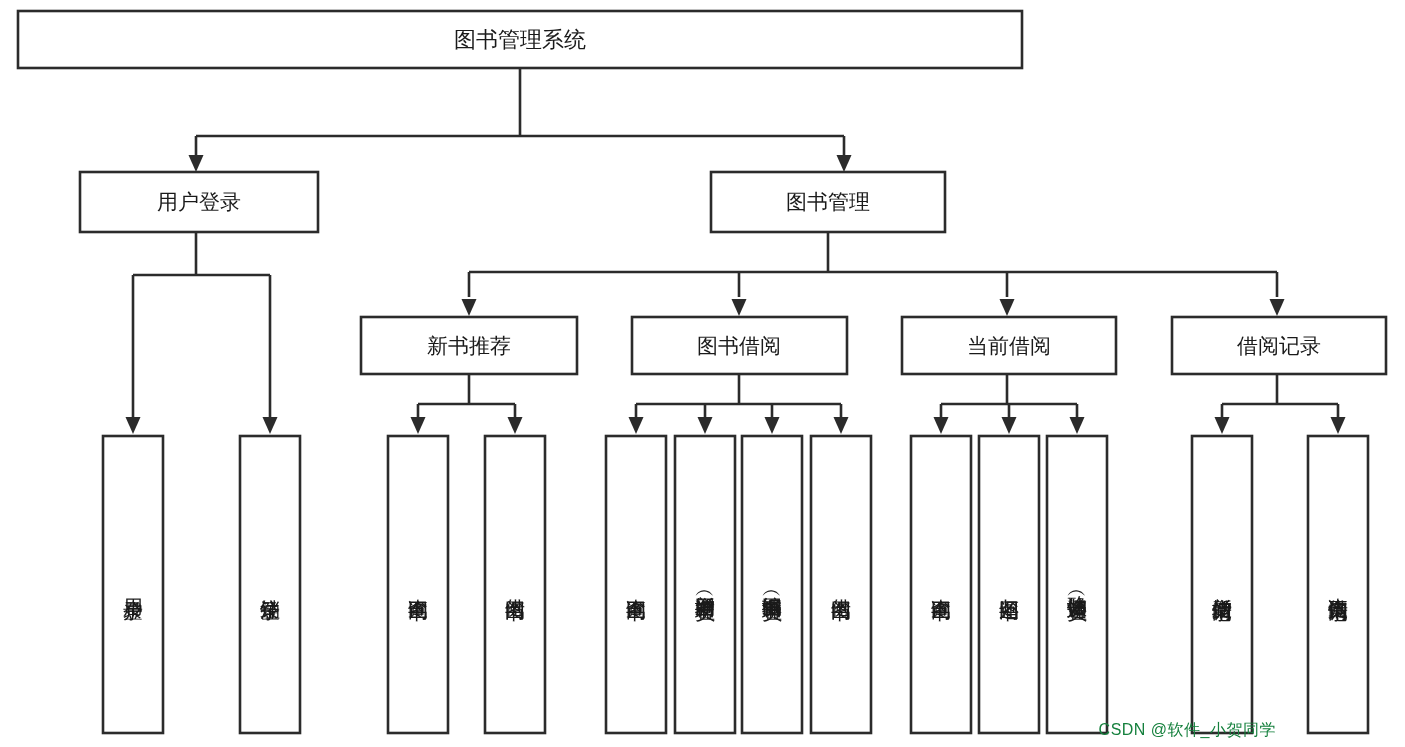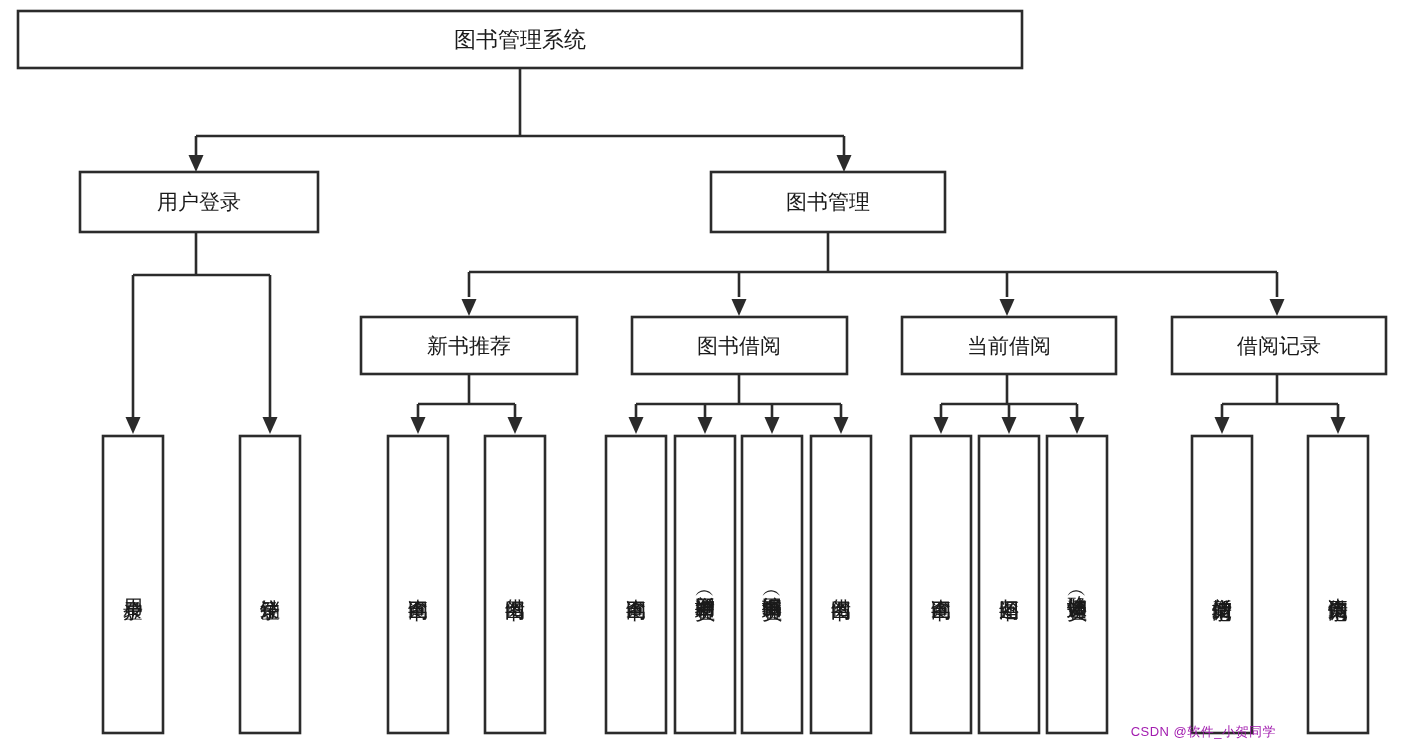--- a/index.html
+++ b/index.html
@@ -68,22 +68,22 @@
     justify-content: center;
     text-align: center;
     pointer-events: none;
     user-select: none;
   }
   #watermark {
     position: absolute;
     right: 8px;
     bottom: 6px;
     font-family: "Liberation Sans", "DejaVu Sans", sans-serif;
-    font-size: 13px;
-    color: #a21caf;
+    font-size: 16px;
+    color: #15803d;
     letter-spacing: 0.5px;
     white-space: nowrap;
   }
 </style>
 </head>
 <body>
 
 <div id="diagram-root">
 
   <svg id="diagram-svg" viewBox="0 0 1405 747">

